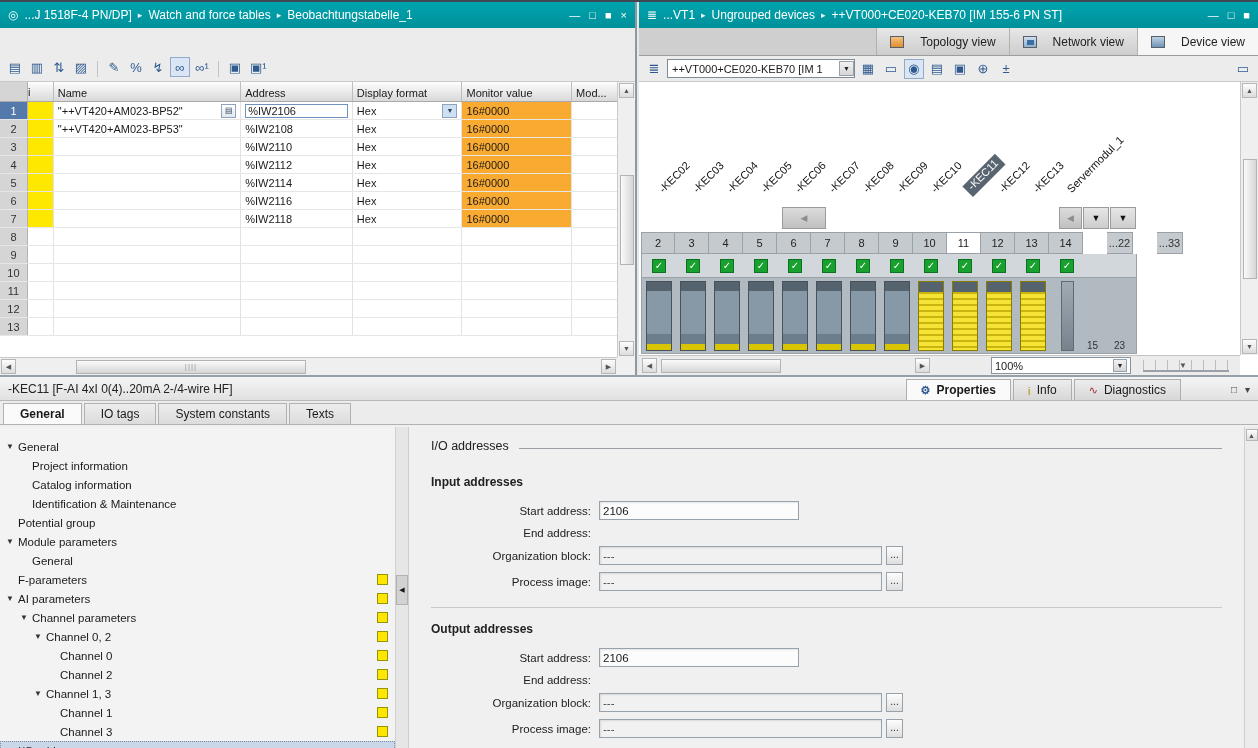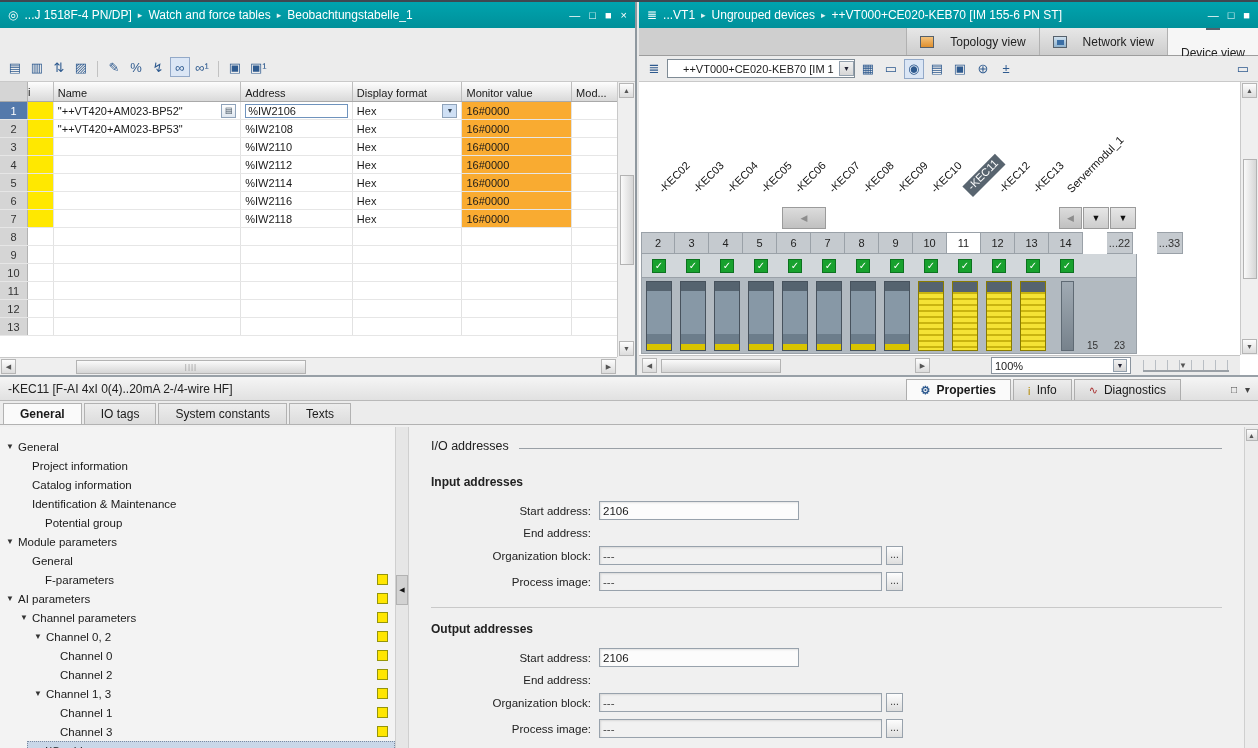--- a/index.html
+++ b/index.html
@@ -41,27 +41,27 @@
   .vscroll { position:absolute; top:80px; right:0; bottom:18px; width:18px; background:#efefef; border-left:1px solid #c9c9c9; display:flex; flex-direction:column; justify-content:space-between; align-items:center; padding:1px; }
   .vthumb { width:14px; flex:0 0 90px; background:linear-gradient(90deg,#fafafa,#d6d6d6); border:1px solid #b3b3b3; margin:2px 0; }
   .hscroll { position:absolute; bottom:0; left:0; right:18px; height:18px; background:#efefef; border-top:1px solid #c9c9c9; display:flex; align-items:center; padding:1px; }
   .hthumb { height:14px; width:230px; margin-left:60px; background:linear-gradient(#fafafa,#d6d6d6); border:1px solid #b3b3b3; display:flex; align-items:center; justify-content:center; color:#9a9a9a; font-size:8px; letter-spacing:1px; }
   .hscroll .right-group { margin-left:auto; display:flex; gap:1px; }
 
   
   .pane-tr { position:absolute; left:639px; top:0; width:619px; height:373px; background:#fff; }
   .dv-tabs { position:absolute; top:26px; left:0; right:0; height:28px; background:#cfcfcf; border-bottom:1px solid #9d9d9d; display:flex; justify-content:flex-end; align-items:stretch; }
   .dv-tab { display:flex; align-items:center; gap:16px; padding:0 13px; font-size:12px; background:linear-gradient(#e7e7e7,#cdcdcd); border-left:1px solid #b1b1b1; color:#222; }
-  .dv-tab.active { background:#f6f6f6;flex-direction:column; }
+  .dv-tab.active { background:#f6f6f6; }
   .vt-icon { width:14px; height:12px; border:1px solid #55606b; position:relative; background:linear-gradient(#cfe0ee,#8fb2cd); }
   .vt-icon.topo { background:linear-gradient(#f4c27a,#df8f2e); }
   .vt-icon.net:after { content:""; position:absolute; left:3px; top:3px; width:7px; height:5px; background:#3a6ea5; }
   .vt-icon.dev { background:linear-gradient(#bcd2e4,#6f94b4); }
   .dv-toolbar { position:absolute; top:54px; left:0; right:0; height:26px; background:#ececec; border-bottom:1px solid #c9c9c9; display:flex; align-items:center; gap:3px; padding:0 5px; }
-  .dev-select { width:188px; height:19px; background:#fff; border:1px solid #7f8b95; display:flex; align-items:center; font-size:11px; padding-left:15px; }
+  .dev-select { width:188px; height:19px; background:#fff; border:1px solid #7f8b95; display:flex; align-items:center; font-size:11px; padding-left:4px; }
   .dev-select .dd-arrow { margin-left:auto; }
   .dv-canvas { position:absolute; top:80px; left:0; right:18px; bottom:20px; background:#fff; overflow:hidden; }
   .dv-vscroll { position:absolute; top:80px; right:0; bottom:20px; width:18px; background:#efefef; border-left:1px solid #c9c9c9; display:flex; flex-direction:column; align-items:center; justify-content:space-between; padding:1px; }
   .dv-bottom { position:absolute; bottom:0; left:0; right:18px; height:20px; background:#ececec; border-top:1px solid #c4c4c4; display:flex; align-items:center; gap:4px; padding:1px 3px; }
   .dv-bottom .track { width:250px; height:15px; display:flex; align-items:center; }
   .dv-bottom .trackthumb { width:120px; height:14px; background:linear-gradient(#fafafa,#d6d6d6); border:1px solid #b3b3b3; }
   .zoombox { width:140px; height:17px; background:#fff; border:1px solid #8a949e; display:flex; align-items:center; padding:0 3px; margin-left:auto; }
   .zoombox .dd-arrow { margin-left:auto; width:14px; height:13px; }
   .zoomslider { width:86px; height:12px; margin:0 8px; border-bottom:2px solid #9aa0a6; position:relative; background:repeating-linear-gradient(90deg, #b9bec4 0 1px, transparent 1px 12px); }
   .zoomslider .knob { position:absolute; left:36px; top:1px; font-size:8px; color:#555; }
@@ -99,21 +99,21 @@
   .ptab .picon { font-size:11px; color:#2e5a8f; }
   .corner-icons { display:flex; gap:8px; padding-bottom:5px; color:#444; font-size:10px; }
   .sub-tabs { height:24px; background:#ececec; border-bottom:1px solid #b2b2b2; display:flex; align-items:flex-end; padding-left:3px; }
   .stab { height:21px; line-height:20px; padding:0 16px; margin-right:2px; border:1px solid #b2b2b2; border-bottom:none; background:linear-gradient(#ededed,#dcdcdc); font-size:12px; }
   .stab.active { background:#fafafa; font-weight:bold; }
   .props-body { position:absolute; top:50px; left:0; right:14px; bottom:0; display:flex; }
   .pnav { width:396px; background:#f3f3f3; border-right:1px solid #cfcfcf; padding-top:10px; overflow:hidden; }
   .nav-item { height:19px; display:flex; align-items:center; position:relative; padding-right:20px; font-size:11.5px; }
   .nav-item .tri { width:12px; font-size:8px; color:#333; flex:0 0 12px; }
   .nav-item.sel { background:#c9d7e8; outline:1px dotted #7a8aa0; outline-offset:-1px; }
-  .p0t { padding-left:6px; } .p0 { padding-left:18px;margin-left:27px; }
+  .p0t { padding-left:6px; } .p0 { padding-left:18px; }
   .p1t { padding-left:20px; } .p1 { padding-left:32px; }
   .p2t { padding-left:34px; }
   .p3 { padding-left:60px; }
   .flag { position:absolute; right:7px; top:4px; width:11px; height:11px; background:#ffe600; border:1px solid #95950a; }
   .psplit { width:13px; background:#e6e6e6; border-right:1px solid #cfcfcf; position:relative; }
   .psplit .collapse { position:absolute; top:148px; left:0; width:12px; height:30px; background:#d2d2d2; border:1px solid #b2b2b2; color:#111; font-size:7px; display:flex; align-items:center; justify-content:center; }
   .pcontent { flex:1; padding:12px 22px 0; overflow:hidden; background:#f0f0f0; }
   .heading-row { display:flex; align-items:center; gap:10px; font-size:12.5px; color:#222; }
   .heading-row .rule { flex:1; height:1px; border-bottom:1px solid #9aa0a6; margin-top:5px; }
   .section-title { font-weight:bold; font-size:12px; margin:22px 0 12px; color:#222; }

